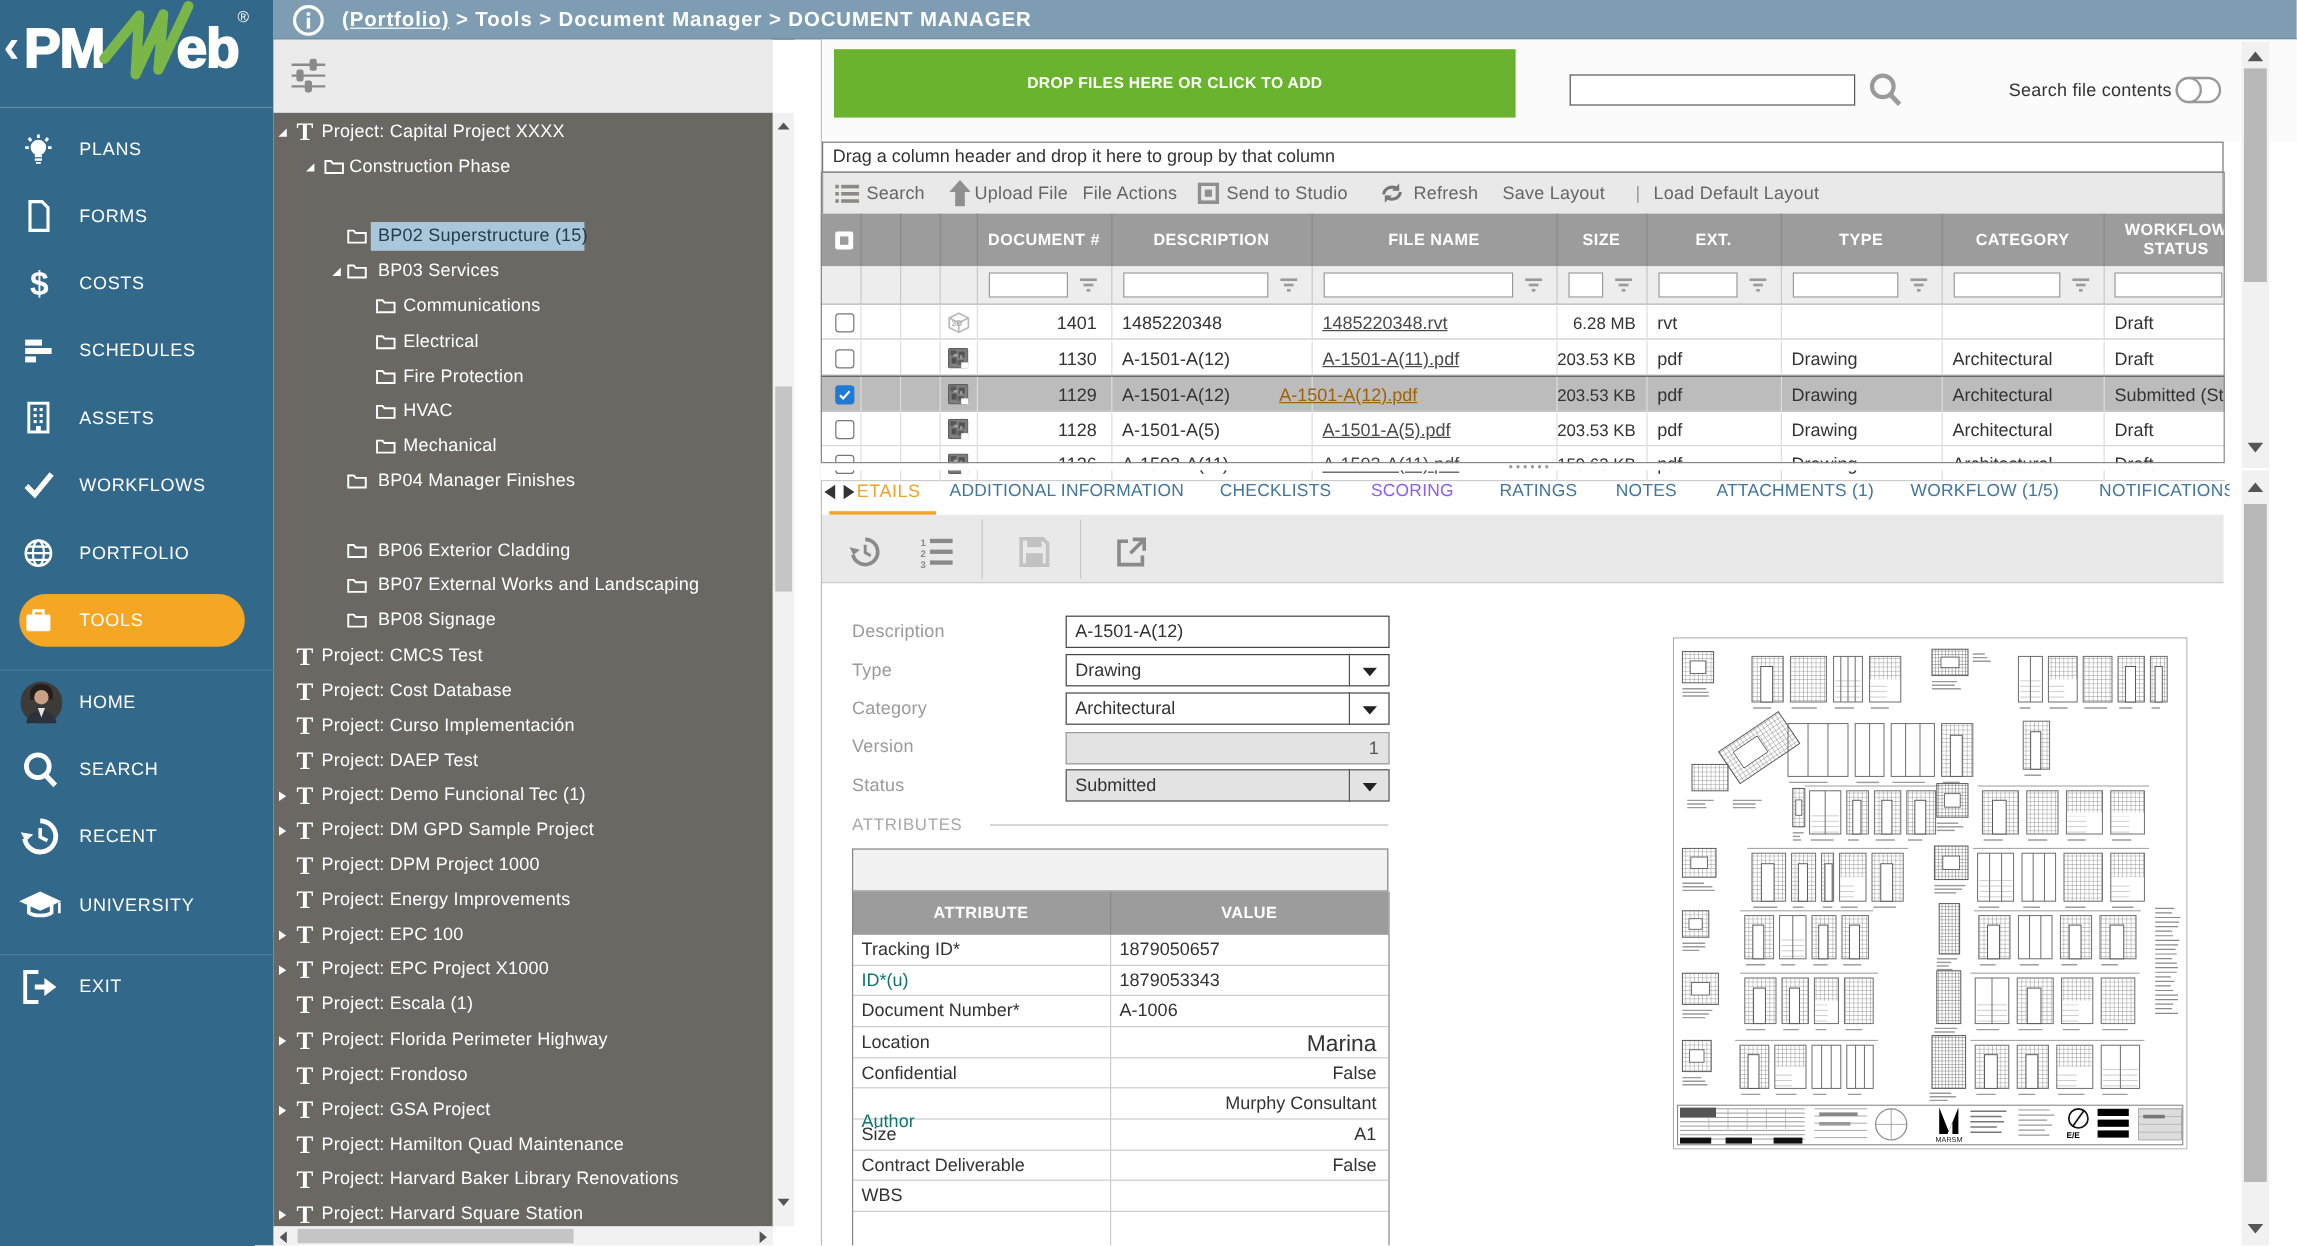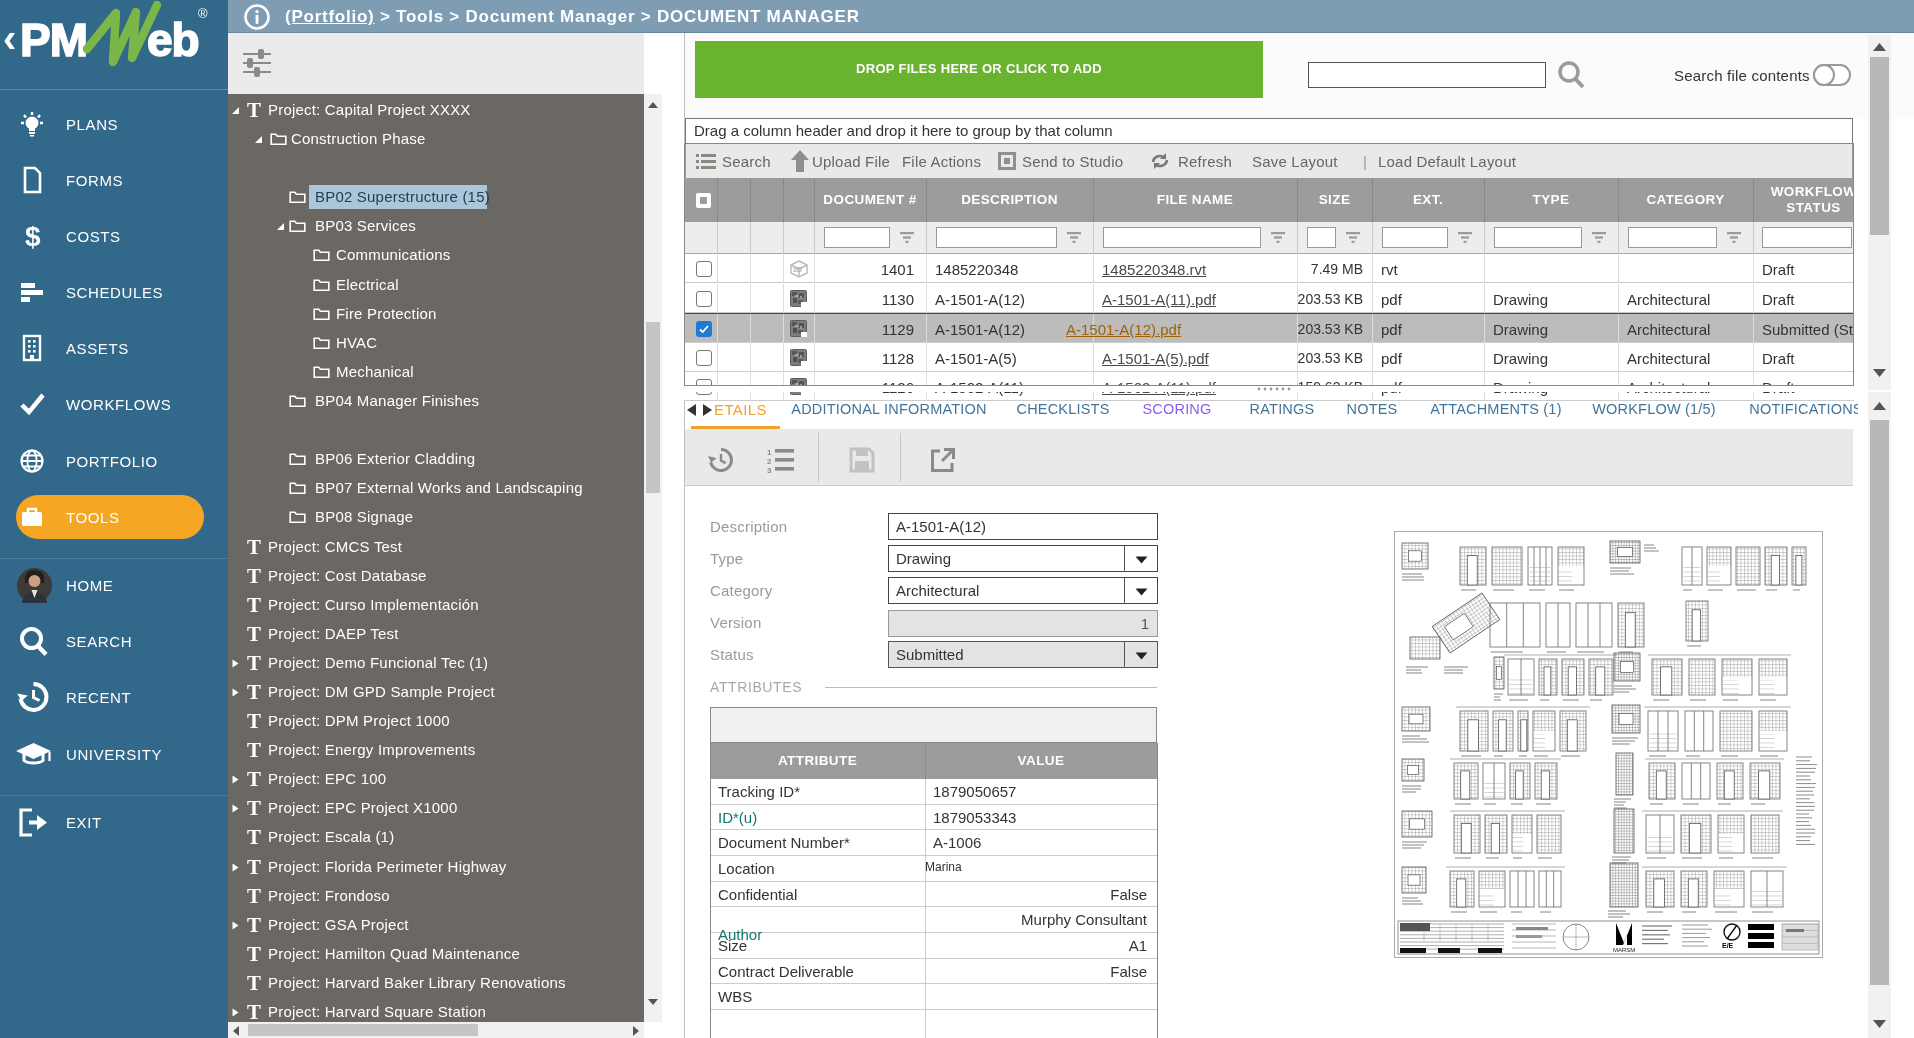--- a/index.html
+++ b/index.html
@@ -468,21 +468,21 @@
   <div class="abs" style="left:718px;top:783px;font-size:15px;color:#333">Tracking ID*</div>
   <div class="abs" style="left:933px;top:783px;font-size:15px;color:#333">1879050657</div>
   <div class="abs" style="left:710px;top:829px;width:447px;height:1px;background:#ccc"></div>
   <div class="abs" style="left:718px;top:809px;font-size:15px;color:#0f766e">ID*(u)</div>
   <div class="abs" style="left:933px;top:809px;font-size:15px;color:#333">1879053343</div>
   <div class="abs" style="left:710px;top:855px;width:447px;height:1px;background:#ccc"></div>
   <div class="abs" style="left:718px;top:834px;font-size:15px;color:#333">Document Number*</div>
   <div class="abs" style="left:933px;top:834px;font-size:15px;color:#333">A-1006</div>
   <div class="abs" style="left:710px;top:881px;width:447px;height:1px;background:#ccc"></div>
   <div class="abs" style="left:718px;top:860px;font-size:15px;color:#333">Location</div>
-  <div class="abs" style="left:925px;top:860px;width:222px;text-align:left;font-size:12px;color:#333">Marina</div>
+  <div class="abs" style="left:925px;top:860px;width:222px;text-align:right;font-size:19px;color:#333">Marina</div>
   <div class="abs" style="left:710px;top:906px;width:447px;height:1px;background:#ccc"></div>
   <div class="abs" style="left:718px;top:886px;font-size:15px;color:#333">Confidential</div>
   <div class="abs" style="left:925px;top:886px;width:222px;text-align:right;font-size:15px;color:#333">False</div>
   <div class="abs" style="left:710px;top:932px;width:447px;height:1px;background:#ccc"></div>
   <div class="abs" style="left:718px;top:926px;font-size:15px;color:#0f766e">Author</div>
   <div class="abs" style="left:925px;top:911px;width:222px;text-align:right;font-size:15px;color:#333">Murphy Consultant</div>
   <div class="abs" style="left:710px;top:958px;width:447px;height:1px;background:#ccc"></div>
   <div class="abs" style="left:718px;top:937px;font-size:15px;color:#333">Size</div>
   <div class="abs" style="left:925px;top:937px;width:222px;text-align:right;font-size:15px;color:#333">A1</div>
   <div class="abs" style="left:710px;top:983px;width:447px;height:1px;background:#ccc"></div>
@@ -643,21 +643,21 @@
   <svg class="abs" style="left:789px;top:260px" width="20" height="18" viewBox="0 0 20 18">
       <g stroke="#b9b9b9" fill="none" stroke-width="1.4">
         <path d="M10 1 L18 5 V13 L10 17 L2 13 V5 Z"></path>
         <path d="M2 5 L10 9 L18 5 M10 9 V17"></path>
       </g>
       <text x="4" y="12" font-size="7" fill="#b0b0b0" font-weight="bold" font-family="Liberation Sans">3D</text>
     </svg>
   <div class="abs" style="left:814px;top:261px;width:100px;text-align:right;font-size:15px;color:#333">1401</div>
   <div class="abs" style="left:935px;top:261px;font-size:15px;color:#333">1485220348</div>
   <div class="abs" style="left:1102px;top:261px;font-size:15px;color:#4a4a4a;text-decoration:underline">1485220348.rvt</div>
-  <div class="abs" style="left:1297px;top:261px;width:66px;text-align:right;font-size:14px;color:#333;white-space:nowrap">7.49 MB</div>
+  <div class="abs" style="left:1297px;top:261px;width:66px;text-align:right;font-size:14px;color:#333;white-space:nowrap">6.28 MB</div>
   <div class="abs" style="left:1381px;top:261px;font-size:15px;color:#333">rvt</div>
   <div class="abs" style="left:1762px;top:261px;font-size:15px;color:#333;white-space:nowrap;overflow:hidden;width:91px">Draft</div>
   <div class="abs" style="left:684px;top:284px;width:1170px;height:29px;background:#fff;border-bottom:1px solid #ccc"></div>
   <div class="abs" style="left:717px;top:284px;width:1px;height:29px;background:#ddd"></div>
   <div class="abs" style="left:750px;top:284px;width:1px;height:29px;background:#ddd"></div>
   <div class="abs" style="left:783px;top:284px;width:1px;height:29px;background:#ddd"></div>
   <div class="abs" style="left:814px;top:284px;width:1px;height:29px;background:#ddd"></div>
   <div class="abs" style="left:926px;top:284px;width:1px;height:29px;background:#ddd"></div>
   <div class="abs" style="left:1093px;top:284px;width:1px;height:29px;background:#ddd"></div>
   <div class="abs" style="left:1297px;top:284px;width:1px;height:29px;background:#ddd"></div>

